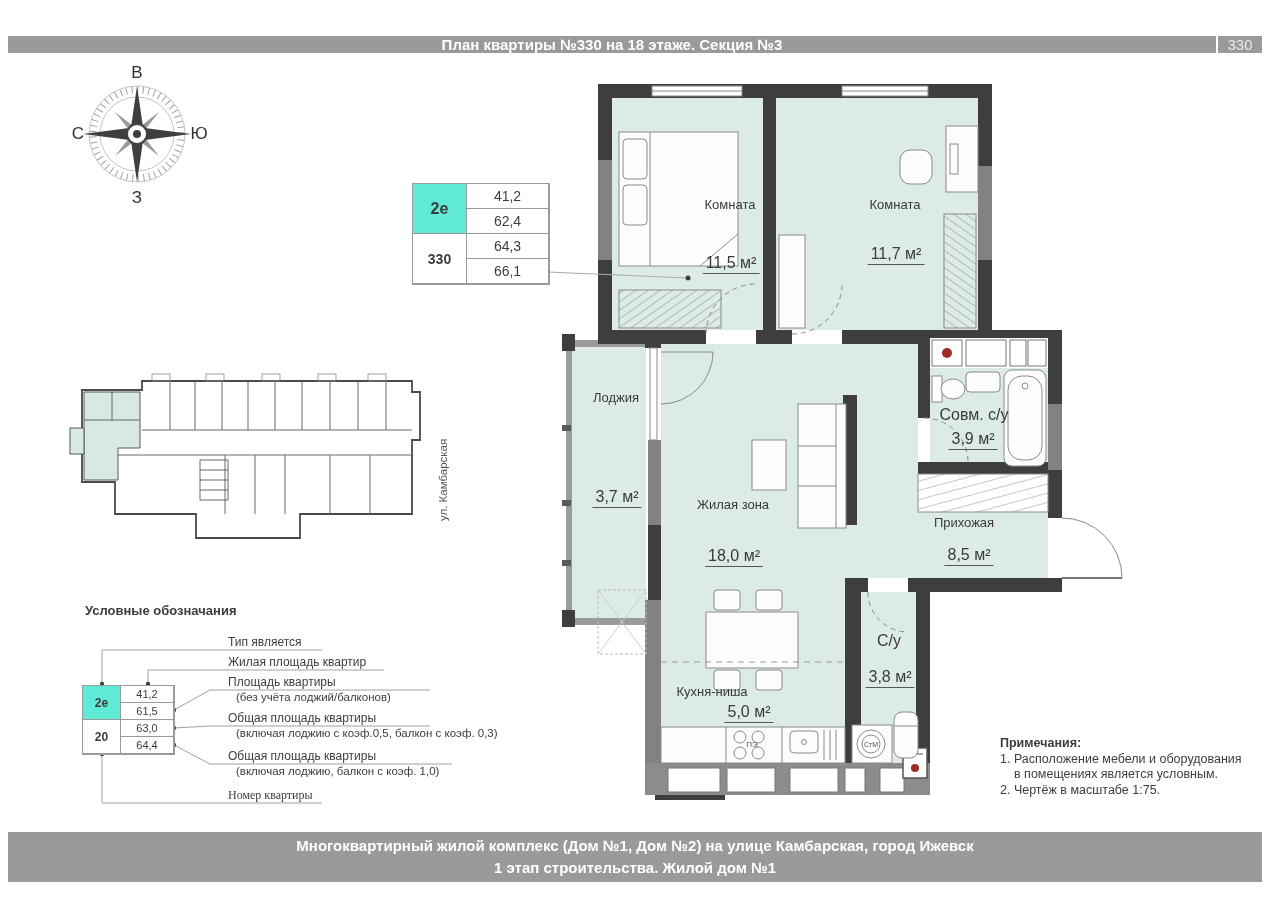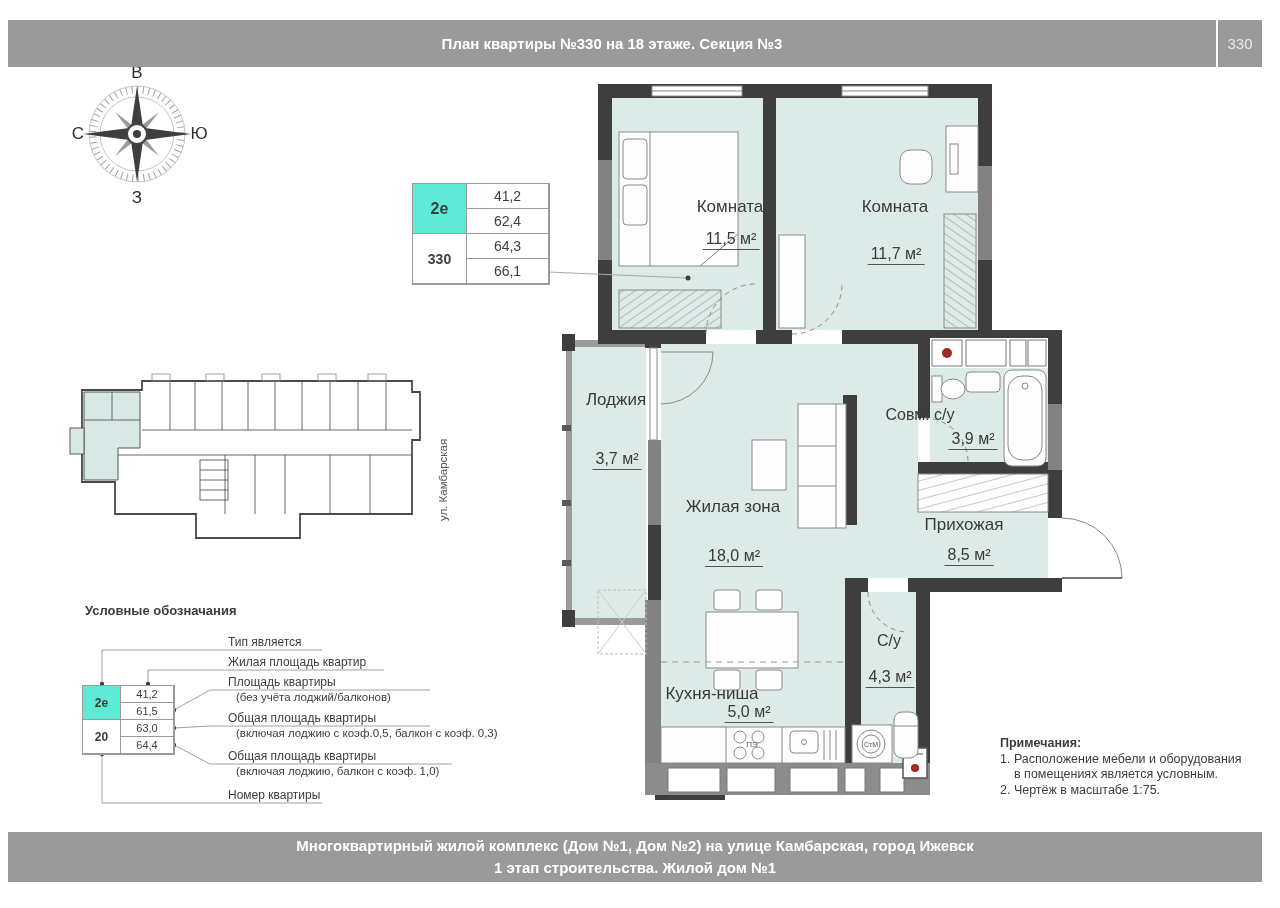--- a/index.html
+++ b/index.html
@@ -1,27 +1,27 @@
 <!DOCTYPE html>
 <html><head>
 <meta charset="utf-8">
 <style>
   html,body{margin:0;padding:0;background:#fff;}
   .page{position:relative;width:1280px;height:908px;background:#fff;overflow:hidden;
         font-family:"Liberation Sans",sans-serif;color:#3d3d3d;}
   svg{position:absolute;left:0;top:0;z-index:1;}
   .topbar,.botbar{position:absolute;left:8px;width:1254px;background:#9a9a9a;color:#fff;
         font-weight:bold;font-size:15px;z-index:3;display:flex;align-items:center;}
-  .topbar{top:20px;height:47px;}
+  .topbar{top:36px;height:17px;}
   .topbar .t{flex:1;text-align:center;}
   .topbar .d{width:2px;height:100%;background:#fff;}
   .topbar .s{width:44px;text-align:center;color:#e9e9e9;font-weight:normal;}
   .botbar{top:832px;height:50px;flex-direction:column;justify-content:center;line-height:1.45;}
   .lbl{position:absolute;transform:translateX(-50%);white-space:nowrap;z-index:2;text-align:center;}
-  .room-name{font-size:17px;color:#3a3a3a;}
+  .room-name{font-size:13px;color:#3a3a3a;}
   .room-area{font-size:16px;color:#3a3a3a;border-bottom:1px solid #555;padding:0 3px 1px;}
   .tiny{font-size:8px;color:#555;transform:translate(-50%,-50%);}
   .compass-l{font-size:17px;color:#2f2f2f;}
   .info-table{position:absolute;left:412px;top:183px;width:136px;height:100px;z-index:2;
         display:grid;grid-template-columns:54px 1fr;grid-template-rows:repeat(4,1fr);
         border:1px solid #9a9a9a;background:#fff;font-size:14px;}
   .info-table div{display:flex;align-items:center;justify-content:center;border:1px solid #9a9a9a;margin:-1px 0 0 -1px;}
   .cell-type{grid-row:1/3;background:#5eead4;font-weight:bold;font-size:16px;}
   .cell-num{grid-row:3/5;font-weight:bold;}
   .leg-title{position:absolute;left:85px;top:603px;font-size:13px;font-weight:bold;z-index:2;}
@@ -305,35 +305,35 @@
   <div class="info-table">
     <div class="cell-type">2е</div>
     <div>41,2</div>
     <div>62,4</div>
     <div class="cell-num">330</div>
     <div>64,3</div>
     <div>66,1</div>
   </div>
 
   <div class="lbl room-name" style="left:730px;top:197px;">Комната</div>
-  <div class="lbl room-area" style="left:731px;top:230px;text-align:center;">11,5 м²</div>
+  <div class="lbl room-area" style="left:731px;top:254px;text-align:center;">11,5 м²</div>
   <div class="lbl room-name" style="left:895px;top:197px;">Комната</div>
   <div class="lbl room-area" style="left:896px;top:245px;">11,7 м²</div>
   <div class="lbl room-name" style="left:616px;top:390px;">Лоджия</div>
-  <div class="lbl room-area" style="left:617px;top:450px;">3,7 м²</div>
+  <div class="lbl room-area" style="left:617px;top:488px;">3,7 м²</div>
   <div class="lbl room-name" style="left:733px;top:497px;text-align:right;">Жилая зона</div>
   <div class="lbl room-area" style="left:734px;top:547px;">18,0 м²</div>
-  <div class="lbl room-name" style="left:920px;top:406px;font-size:16px;">Совм. с/у</div>
+  <div class="lbl room-name" style="left:974px;top:406px;font-size:16px;">Совм. с/у</div>
   <div class="lbl room-area" style="left:973px;top:430px;">3,9 м²</div>
   <div class="lbl room-name" style="left:964px;top:515px;">Прихожая</div>
   <div class="lbl room-area" style="left:969px;top:546px;">8,5 м²</div>
   <div class="lbl room-name" style="left:712px;top:684px;">Кухня-ниша</div>
   <div class="lbl room-area" style="left:749px;top:703px;">5,0 м²</div>
   <div class="lbl room-name" style="left:889px;top:632px;font-size:16px;">С/у</div>
-  <div class="lbl room-area" style="left:890px;top:668px;">4,3 м²</div>
+  <div class="lbl room-area" style="left:890px;top:668px;">3,8 м²</div>
 
   <div class="lbl tiny" style="left:752px;top:744px;">ПЭ</div>
   <div class="lbl tiny" style="left:871px;top:744px;font-size:7px;">СтМ</div>
 
   <div class="street">ул. Камбарская</div>
 
   <div class="leg-title">Условные обозначания</div>
   <div class="leg-table">
     <div class="cell-type" style="font-size:12px;">2е</div>
     <div>41,2</div>
@@ -343,21 +343,21 @@
     <div>64,4</div>
   </div>
   <div class="leg-entry" style="top:635px;">Тип является</div>
   <div class="leg-entry" style="top:655px;">Жилая площадь квартир</div>
   <div class="leg-entry" style="top:675px;">Площадь квартиры</div>
   <div class="leg-entry leg-sub" style="top:691px;">(без учёта лоджий/балконов)</div>
   <div class="leg-entry" style="top:711px;">Общая площадь квартиры</div>
   <div class="leg-entry leg-sub" style="top:727px;">(включая лоджию с коэф.0,5, балкон с коэф. 0,3)</div>
   <div class="leg-entry" style="top:749px;">Общая площадь квартиры</div>
   <div class="leg-entry leg-sub" style="top:765px;">(включая лоджию, балкон с коэф. 1,0)</div>
-  <div class="leg-entry" style="top:788px;">Номер квартиры</div>
+  <div class="leg-entry" style="top:788px;font-family:Liberation Serif, serif;">Номер квартиры</div>
 
   <div class="notes">
     <div class="nt">Примечания:</div>
     <div>1. Расположение мебели и оборудования</div>
     <div class="ni1">в помещениях является условным.</div>
     <div>2. Чертёж в масштабе 1:75.</div>
   </div>
 
 </div>
 

